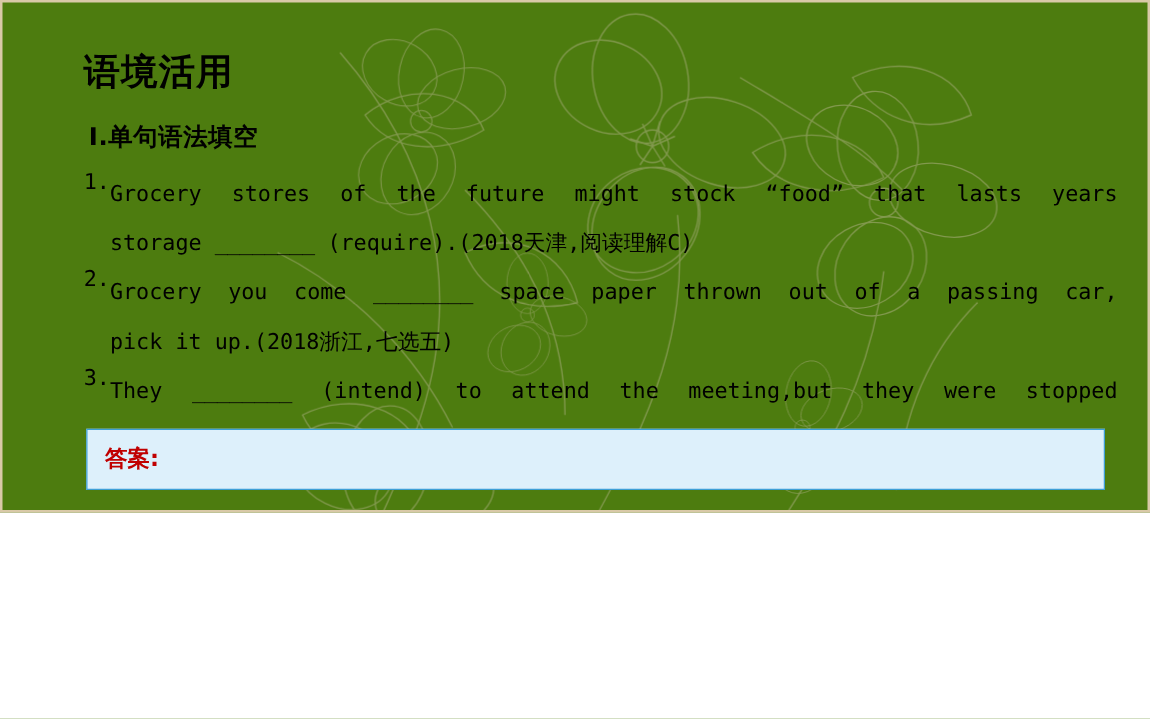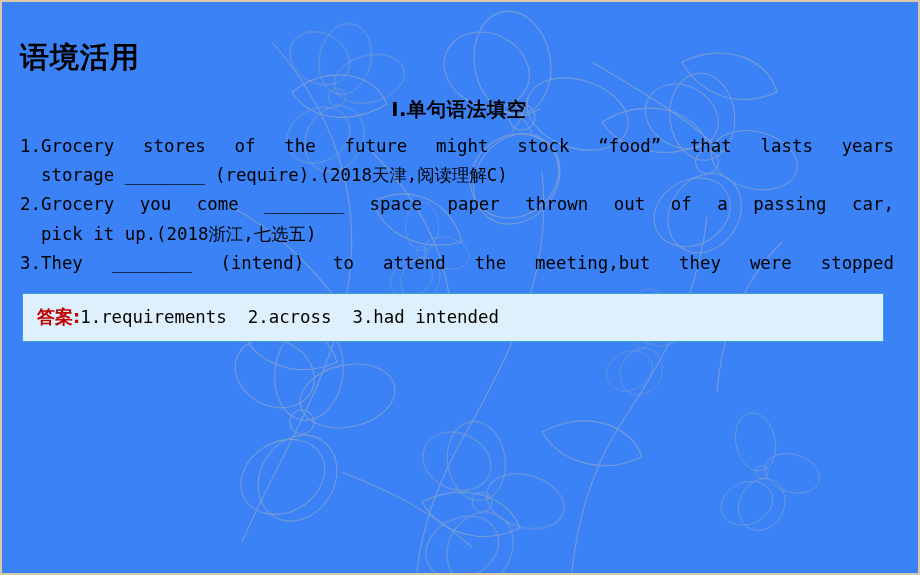--- a/index.html
+++ b/index.html
@@ -9,25 +9,26 @@
   body {
     width: 920px;
     height: 575px;
     background: #ffffff;
     font-family: "Liberation Serif", serif;
     overflow: hidden;
   }
   #slide {
     position: relative;
     width: 920px;
-    height: 575px;
+    height: 410px;
     box-sizing: border-box;
     border: 2px solid #d9c9a8;
-    background: #3b82f6;
+    background: #4d7c0f;
     overflow: hidden;
+    padding-left: 47px;
   }
   
   #floral {
     position: absolute;
     left: 120px;
     top: 0px;
     width: 700px;
     height: 575px;
     opacity: 0.45;
     pointer-events: none;
@@ -45,37 +46,37 @@
     letter-spacing: 1px;
     margin: 0 0 18px 0;
   }
   .subsection-title {
     font-family: "DejaVu Sans", sans-serif;
     font-weight: bold;
     font-size: 19.5px;
     color: #000000;
     margin: 0 0 9px 4px;
     letter-spacing: 0.5px;
-    text-align: center;
   }
   .q {
     font-family: "DejaVu Sans Mono", monospace;
     font-size: 17.4px;
     color: #000000;
     line-height: 1.62;
     margin: 0 0 1px 0;
     display: flex;
     align-items: flex-start;
   }
   .q-num {
     flex: 0 0 auto;
     white-space: pre;
   }
   .q-body {
     flex: 1 1 auto;
+    margin-top: 10px;
   }
   .just {
     text-align: justify;
     text-align-last: justify;
   }
   .nojust {
     text-align: right;
     text-align-last: left;
   }
   .blank {
@@ -229,17 +230,16 @@
 
     <div>
       <div class="q">
         <span class="q-num">3.</span>
         <span class="q-body just"><span>They </span><span class="blank">________</span><span> (intend) to attend the meeting,but they were stopped</span></span>
       </div>
     </div>
 
     <div class="answer-box">
       <span class="answer-label">答案:</span>
-      <span class="answer-text">1.requirements  2.across  3.had intended</span>
     </div>
 
   </div>
 </div>
 
 </body></html>

